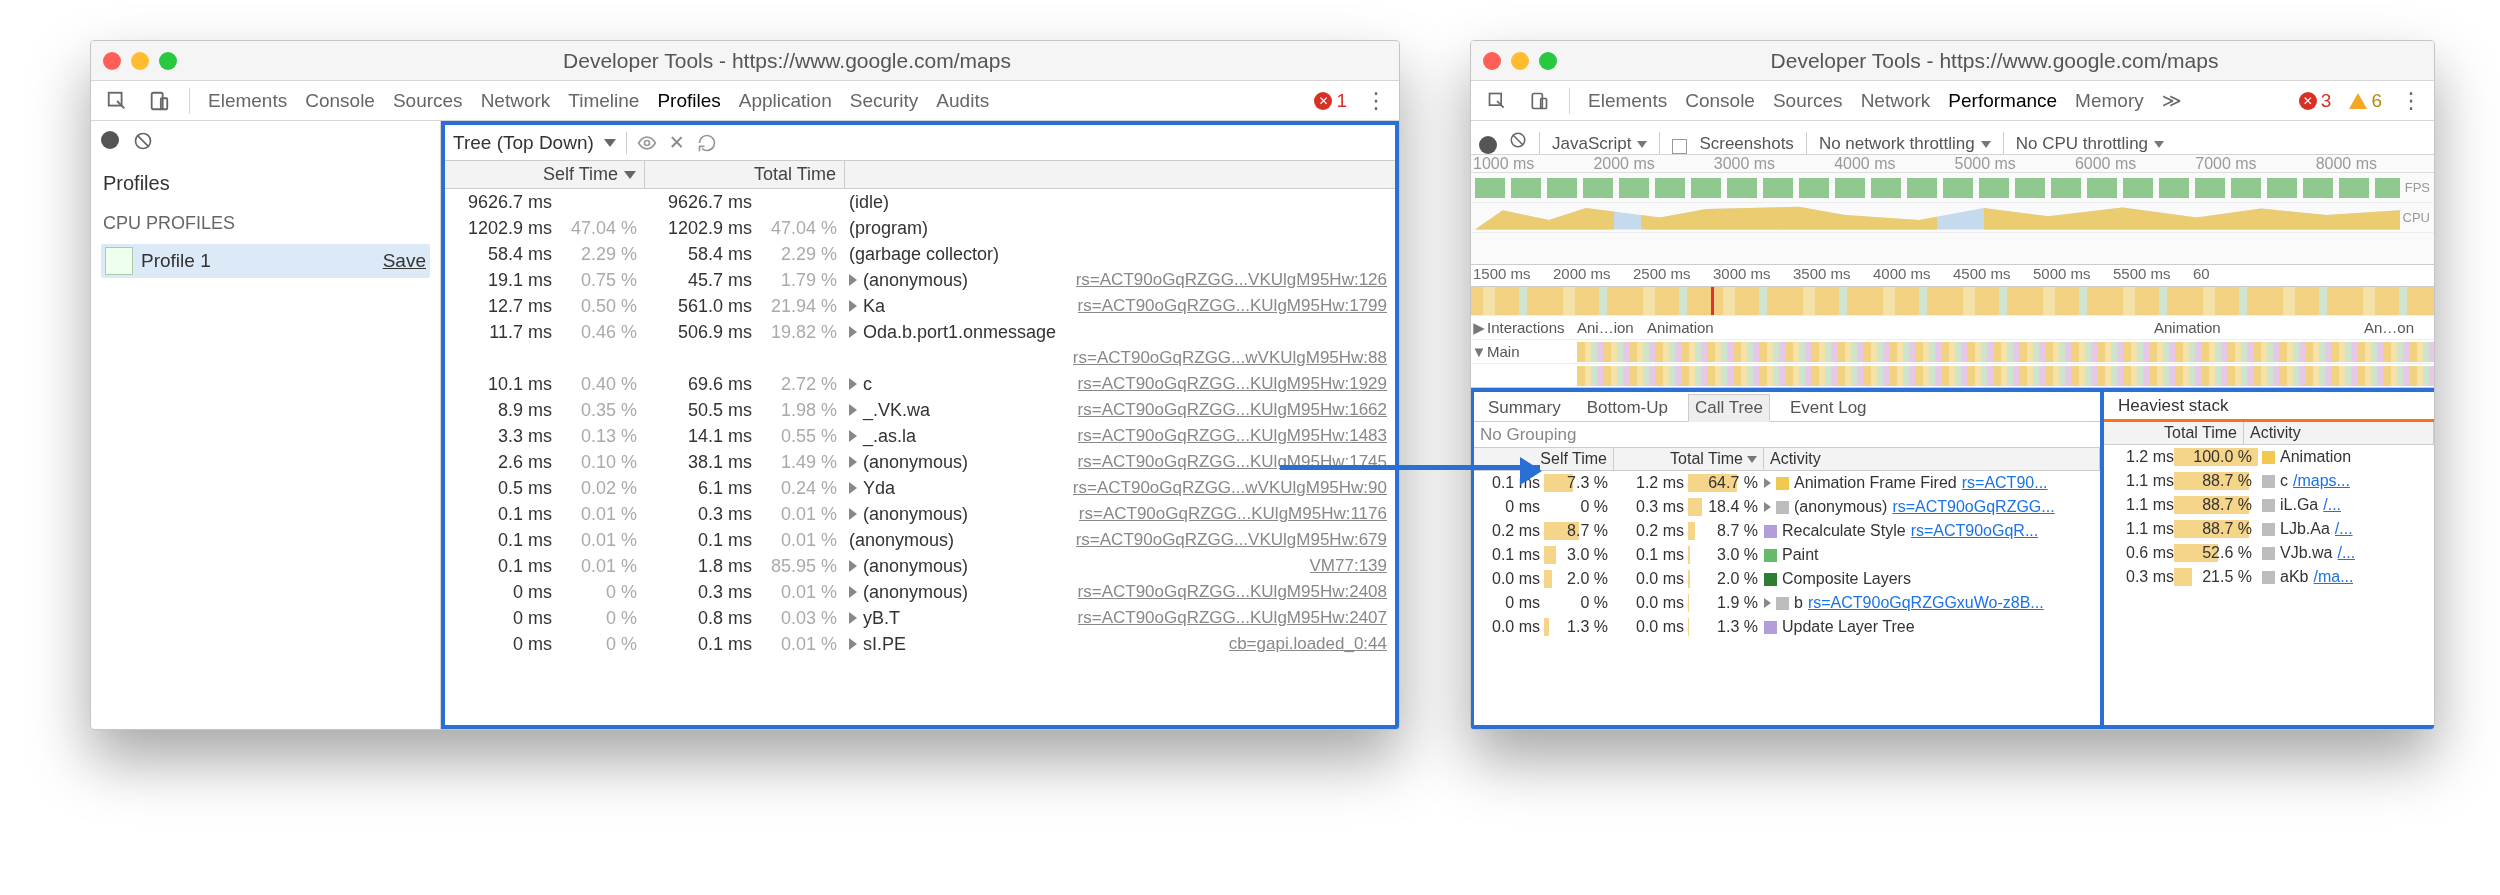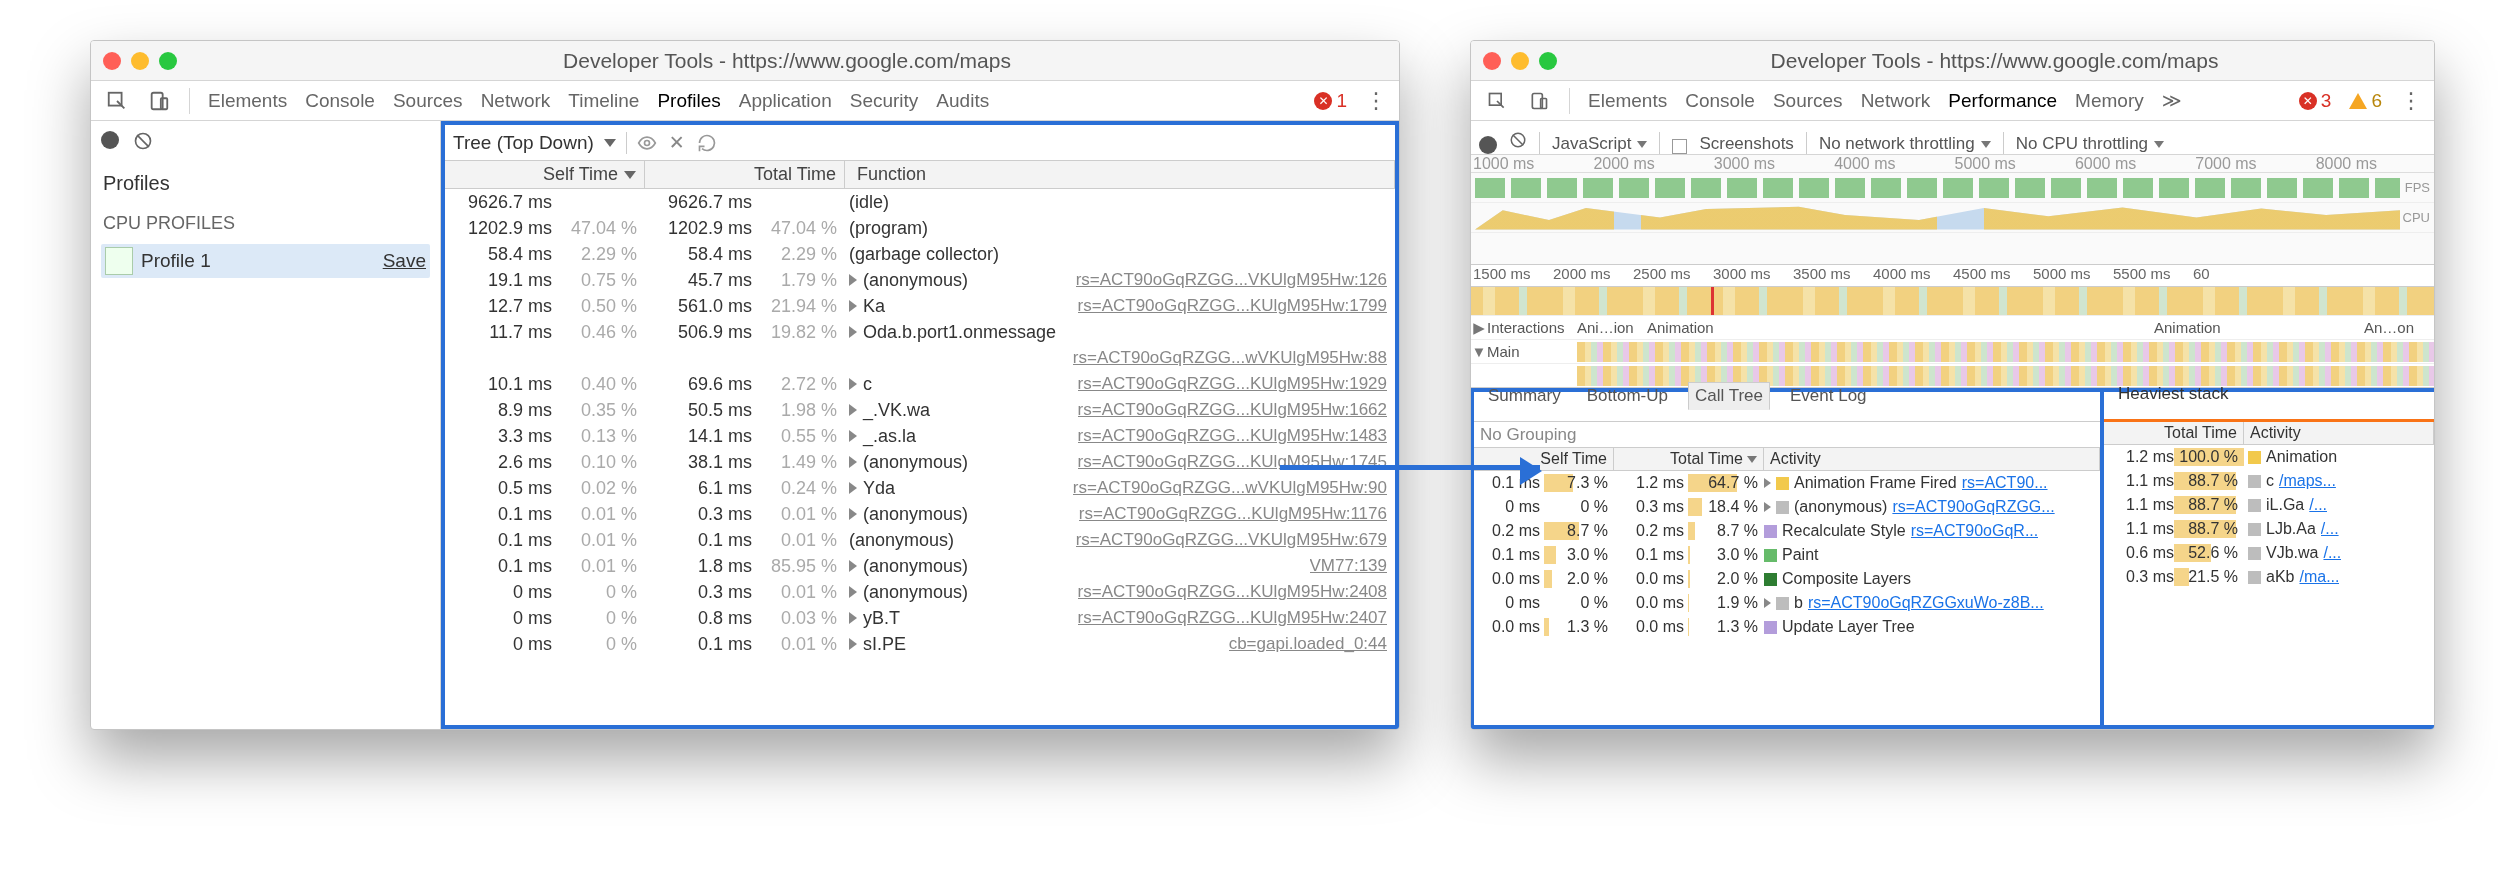--- a/index.html
+++ b/index.html
@@ -107,21 +107,21 @@
   .tracks { border-bottom:1px solid #ccc; }
   .track { height:24px; display:flex; align-items:center; border-top:1px solid #eee; font-size:15px; color:#555;}
   .track .exp{ width:16px; text-align:center; color:#777;}
   .track .tl{ flex:0 0 90px; overflow:hidden; white-space:nowrap;}
   .track .bars{ flex:1; height:14px; background:repeating-linear-gradient(90deg,#cde5cd 0 30px, transparent 30px 46px);}
   .track.main .bars{ height:20px;background:repeating-linear-gradient(90deg,#f2d180 0 8px,#f5e2a8 8px 14px,#cde5cd 14px 20px,#e8c8e8 20px 26px);}
 
   .detail-area { flex:1; display:flex; border-top:4px solid #2a6fd6; border-left:4px solid #2a6fd6; border-bottom:4px solid #2a6fd6; border-right:0; margin-left:-1px;}
   .detail-left { flex:0 0 630px; display:flex; flex-direction:column; border-right:4px solid #2a6fd6;}
   .detail-right { flex:1; display:flex; flex-direction:column;}
-  .dt-tabs { height:30px; border-bottom:1px solid #ccc; display:flex; align-items:flex-end; gap:14px; padding:12px 8px; font-size:17px;}
+  .dt-tabs { height:30px; border-bottom:1px solid #ccc; display:flex; align-items:flex-end; gap:14px; padding:0 8px; font-size:17px;}
   .dt-tabs .t{ padding:3px 6px; color:#555; cursor:pointer;}
   .dt-tabs .t.active{ background:#eee; border:1px solid #ccc; border-bottom:1px solid #eee; margin-bottom:-1px;}
   .grp-row{height:26px;border-bottom:1px solid #ccc;display:flex;align-items:center;padding:0 6px;color:#888;}
   .dt-head { display:flex; background:#f3f3f3; border-bottom:1px solid #ccc; font-size:16px;}
   .dt-head .h{ padding:2px 6px; border-right:1px solid #ccc; display:flex; align-items:center; gap:4px;}
   .h.s{width:140px;justify-content:flex-end;} .h.t{width:150px;justify-content:flex-end;} .h.a{flex:1;}
   .dt-body{ flex:1; overflow:auto;}
   .drow{ display:flex; height:24px; align-items:center; font-size:16px;}
   .drow .a{width:70px;text-align:right;padding-right:4px;} 
   .drow .b{width:70px;text-align:right;padding-right:6px;color:#333;position:relative;}
@@ -130,21 +130,21 @@
   .drow .d{width:76px;text-align:right;padding-right:6px;position:relative;}
   .drow .d.bar::before{content:"";position:absolute;left:0;top:2px;bottom:2px;background:#f5d58a;z-index:-1;}
   .drow .act{flex:1;display:flex;align-items:center;gap:5px;white-space:nowrap;overflow:hidden;}
   .sq{width:13px;height:13px;display:inline-block;}
   .sq.y{background:#f2c94c;} .sq.p{background:#b39ddb;} .sq.g{background:#66bb6a;} .sq.dg{background:#2e7d32;} .sq.gr{background:#bdbdbd;}
   .lnk2{color:#1a73e8;text-decoration:underline;white-space:nowrap;overflow:hidden;text-overflow:ellipsis;}
   .tri-r{width:0;height:0;border-top:5px solid transparent;border-bottom:5px solid transparent;border-left:7px solid #888;}
 
   .hs-head .h.s{width:140px;} .hs-head .h.a{flex:1;}
   .hrow{display:flex;height:24px;align-items:center;font-size:16px;}
-  .hrow .a{width:70px;text-align:right;} .hrow .b{width:70px;text-align:right;position:relative;padding-right:6px;}
+  .hrow .a{width:70px;text-align:right;} .hrow .b{width:84px;text-align:right;position:relative;padding-right:6px;}
   .hrow .act{flex:1;display:flex;align-items:center;gap:5px;white-space:nowrap;overflow:hidden;padding-left:4px;}
 
   .arrow-conn { position:absolute; left:1280px; top:465px; width:260px; height:14px; pointer-events:none;}
   .arrow-conn .line{height:5px;background:#2a6fd6;}
   .arrow-conn .head{position:absolute;right:-2px;top:-8px;width:0;height:0;border-top:14px solid transparent;border-bottom:14px solid transparent;border-left:22px solid #2a6fd6;}
 </style>
 </head>
 <body>
 
 <div class="window" id="win-left">
@@ -222,23 +222,20 @@
             </svg>
           </span>
       </div>
       <div class="grid-head">
         <div class="col self">
             <span>Self Time</span>
             <span class="tri-down"></span>
           </div>
         <div class="col total">
             <span>Total Time</span>
-          </div>
-        <div class="col func">
-            <span>Function</span>
           </div>
       </div>
       <div class="grid-body" id="left-grid">
           <div class="grow">
             <span class="c st">9626.7 ms</span>
             <span class="c sp"></span>
             <span class="c tt">9626.7 ms</span>
             <span class="c tp"></span>
             <span class="c fn">
               <span>(idle)</span>

